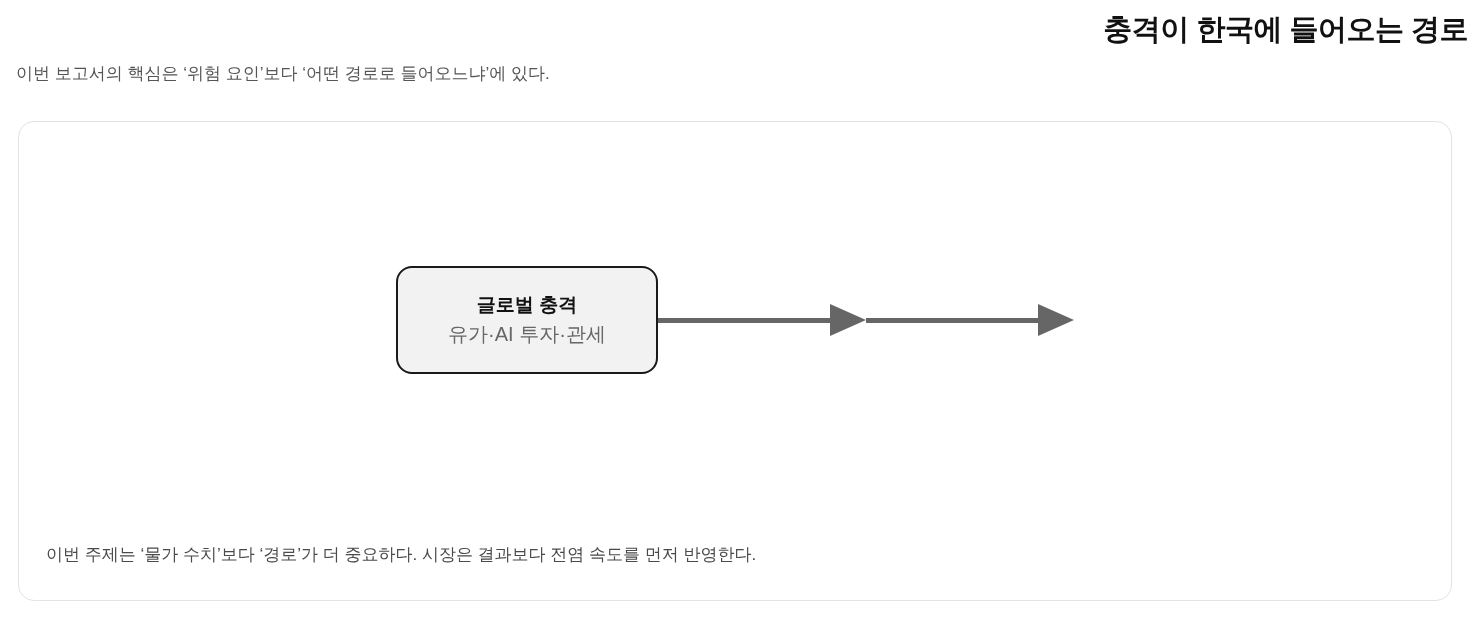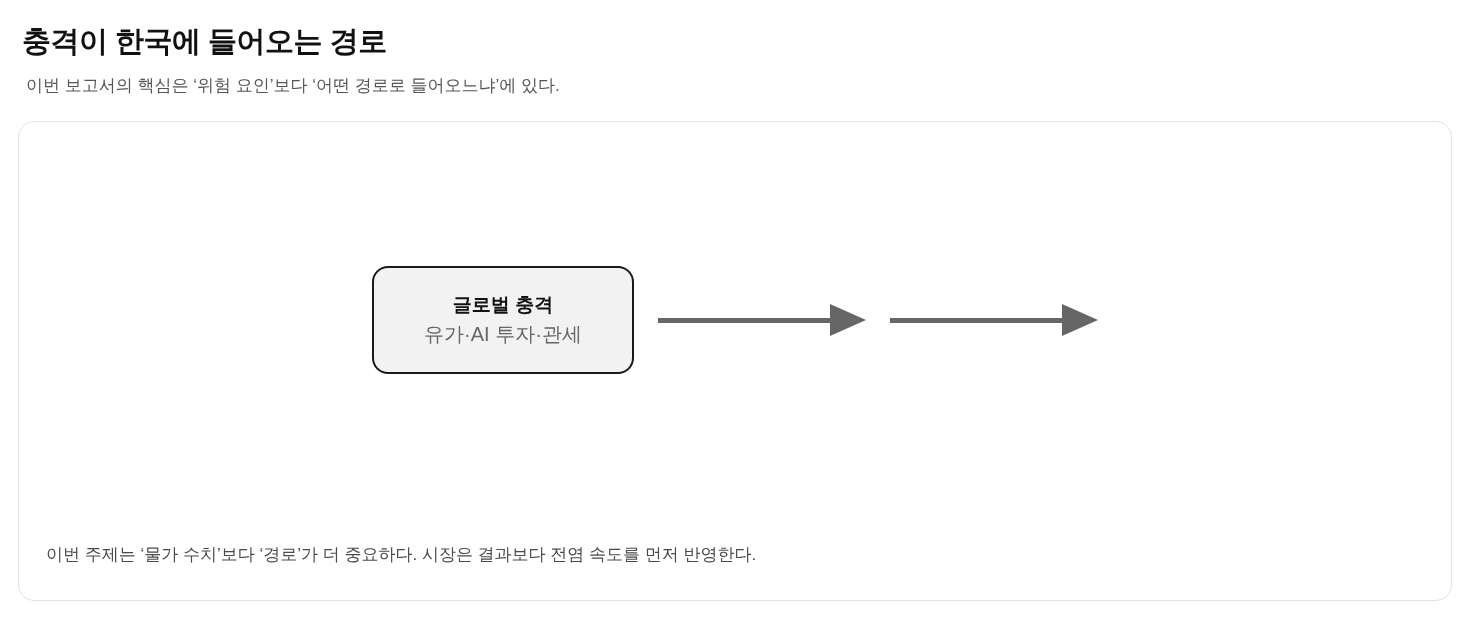--- a/index.html
+++ b/index.html
@@ -19,30 +19,31 @@
     color: var(--title-text);
   }
   .page {
     position: relative;
     width: 1468px;
     height: 617px;
     background: #ffffff;
     overflow: hidden;
   }
   .page-title {
-    margin: 12px;
+    margin: 0;
     padding: 13px 0 0 10px;
     font-size: 29px;
     line-height: 1.15;
     font-weight: 800;
     letter-spacing: -0.5px;
     color: var(--title-text);
+    text-align: right;
   }
   .page-subtitle {
-    margin: 17px 0 0 16px;
+    margin: 17px 0 0 6px;
     padding-left: 10px;
     font-size: 17px;
     line-height: 1.3;
     color: var(--muted-text);
   }
   .panel {
     position: absolute;
     left: 18px;
     top: 121px;
     width: 1434px;
@@ -52,21 +53,20 @@
     border-radius: 16px;
   }
   .flow-row {
     position: absolute;
     top: 144px;
     left: 0;
     right: 0;
     display: flex;
     justify-content: center;
     align-items: center;
-    gap: 24px;
   }
   .flow-node {
     width: 262px;
     height: 108px;
     background: var(--node-fill);
     border: 2px solid var(--node-border);
     border-radius: 16px;
     display: flex;
     flex-direction: column;
     justify-content: center;

